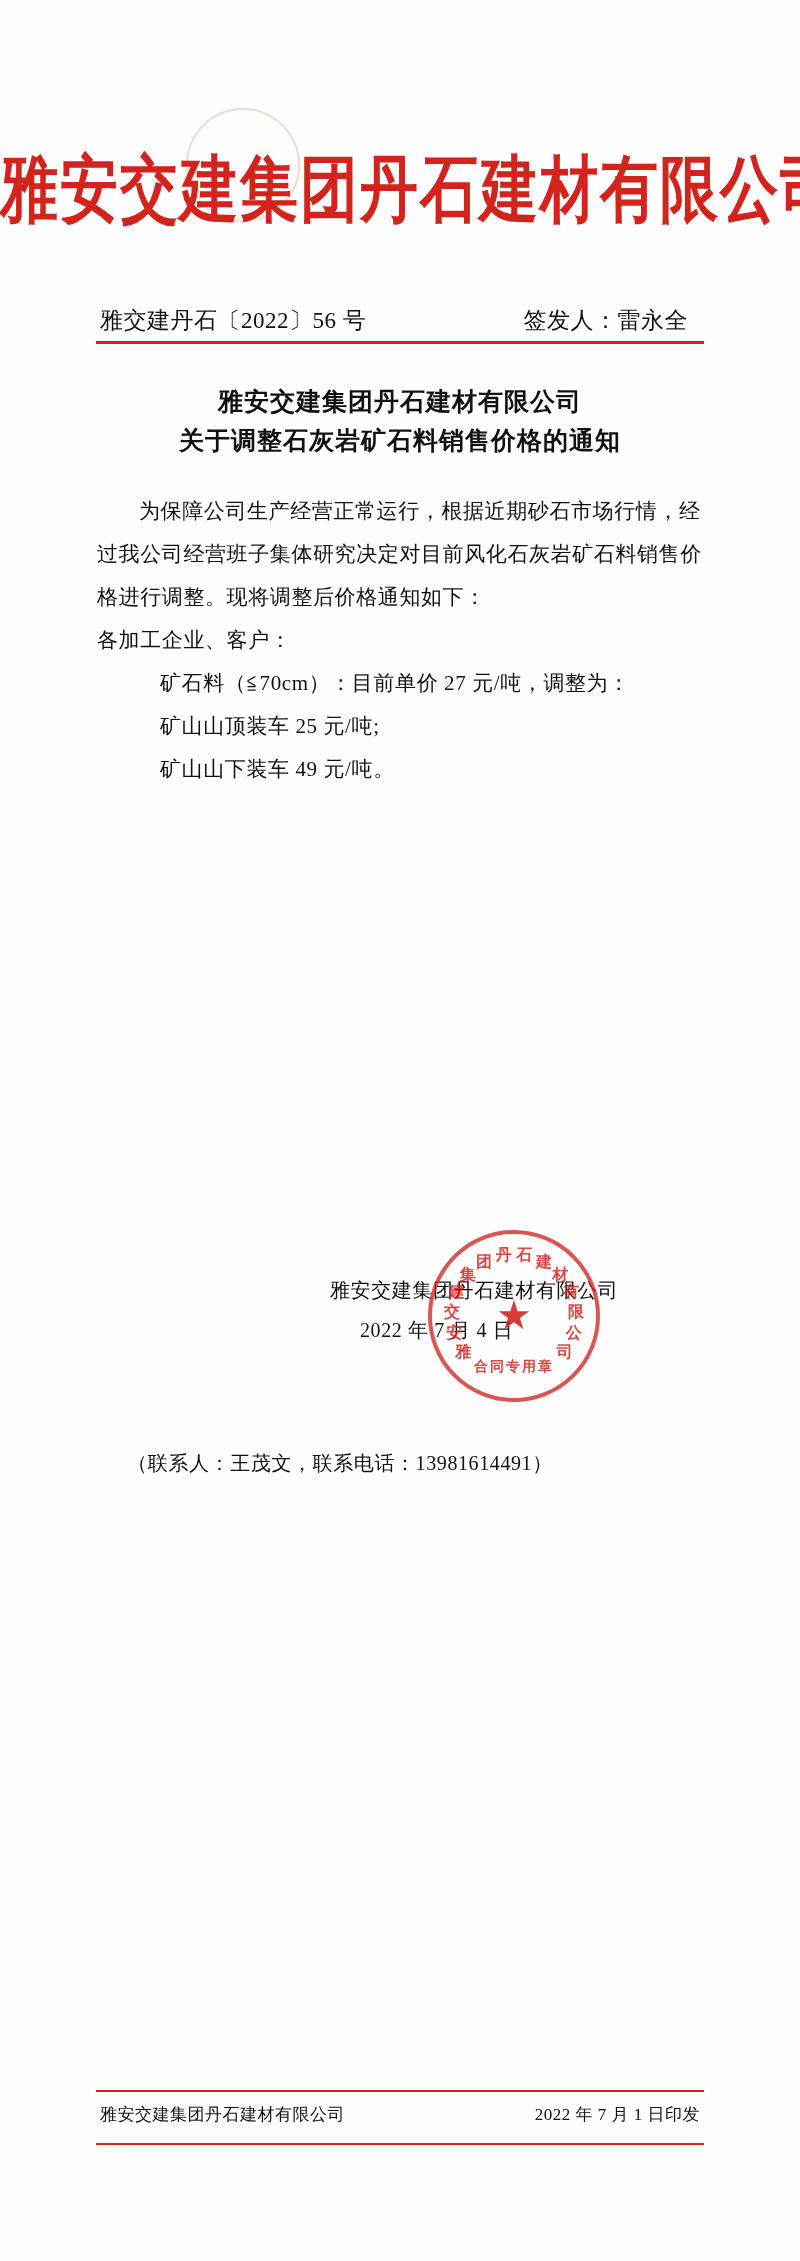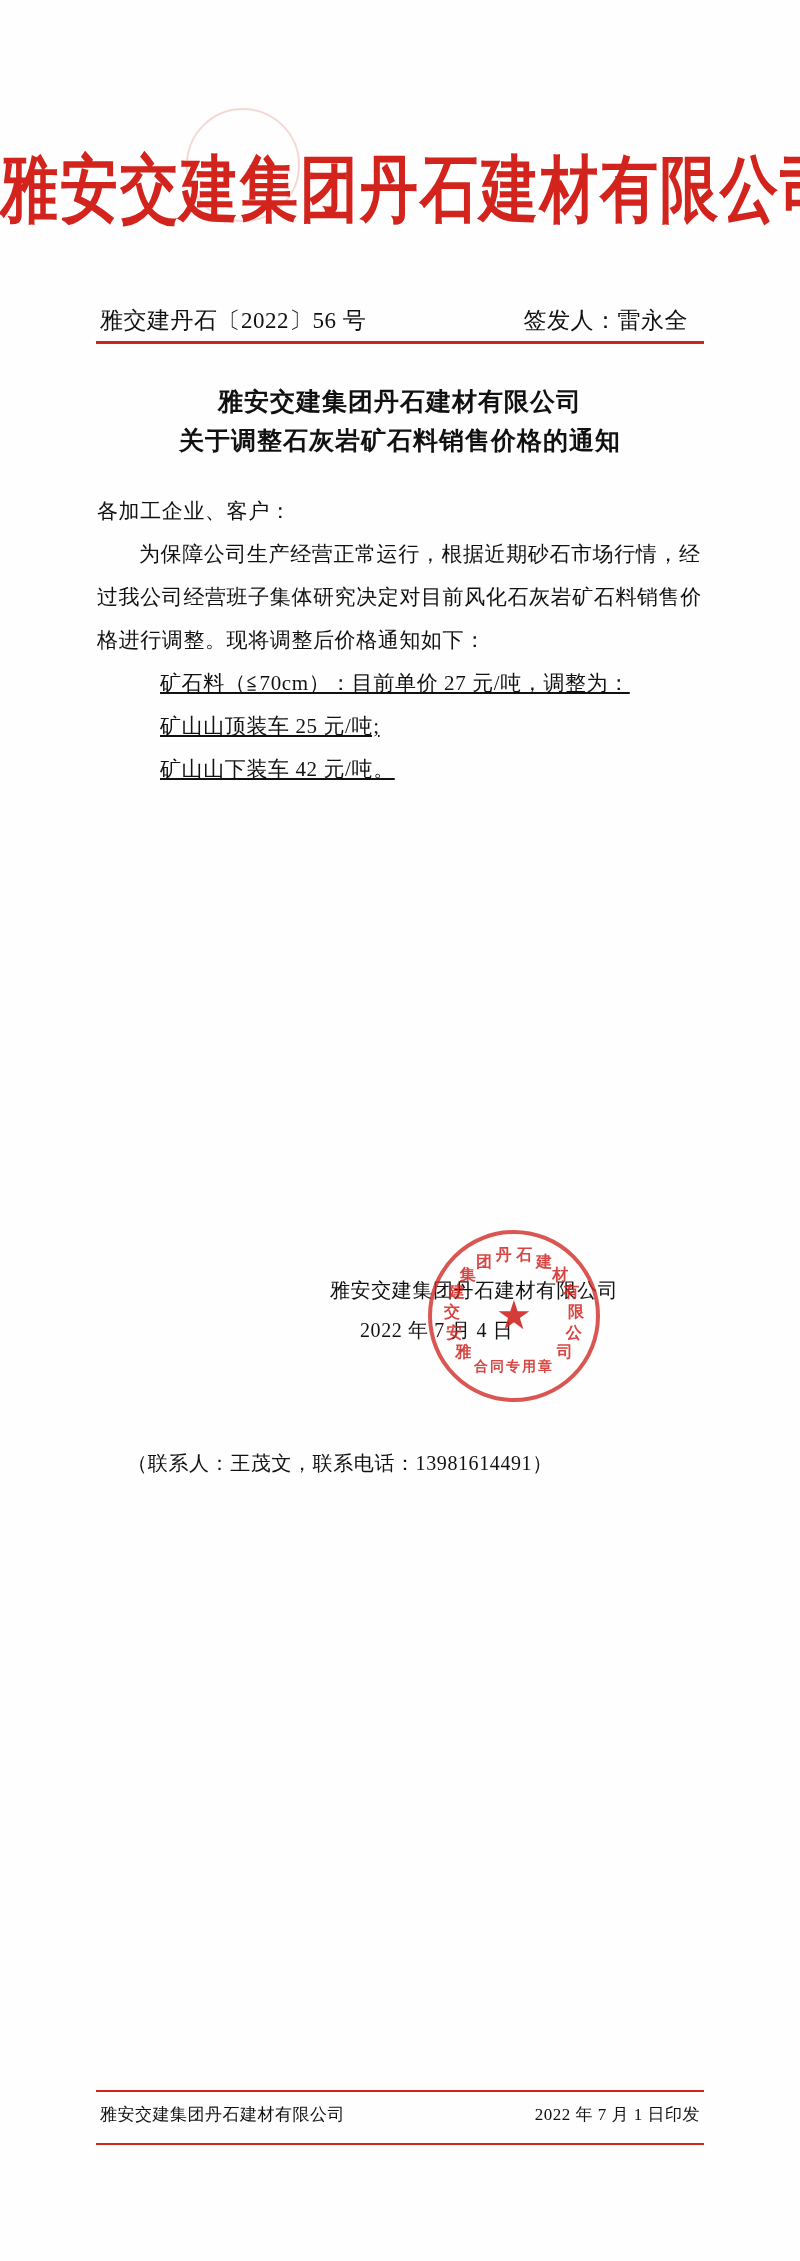--- a/index.html
+++ b/index.html
@@ -100,21 +100,21 @@
     position: absolute;
     left: 97px;
     top: 490px;
     width: 608px;
     font-size: 21px;
     line-height: 2.05;
     letter-spacing: 0.6px;
   }
   .p { margin: 0; }
   .p-indent { text-indent: 2em; }
-  .p-indent2 { text-indent: 3em; text-decoration: underline; }
+  .p-indent2 { text-indent: 3em; }
 
   
   .sign-area {
     position: absolute;
     left: 0;
     top: 1270px;
     width: 800px;
   }
   .sign-lines {
     position: absolute;
@@ -238,25 +238,25 @@
   </div>
 
   <div class="red-rule"></div>
 
   <div class="title-block">
     <span class="title-line">雅安交建集团丹石建材有限公司</span>
     <span class="title-line">关于调整石灰岩矿石料销售价格的通知</span>
   </div>
 
   <div class="body">
+    <p class="p p-indent">为保障公司生产经营正常运行，根据近期砂石市场行情，经过我公司经营班子集体研究决定对目前风化石灰岩矿石料销售价格进行调整。现将调整后价格通知如下：</p>
     <p class="p">各加工企业、客户：</p>
-    <p class="p p-indent">为保障公司生产经营正常运行，根据近期砂石市场行情，经过我公司经营班子集体研究决定对目前风化石灰岩矿石料销售价格进行调整。现将调整后价格通知如下：</p>
     <p class="p p-indent2">矿石料（≦70cm）：目前单价 27 元/吨，调整为：</p>
     <p class="p p-indent2">矿山山顶装车 25 元/吨;</p>
-    <p class="p p-indent2">矿山山下装车 42 元/吨。</p>
+    <p class="p p-indent2">矿山山下装车 49 元/吨。</p>
   </div>
 
   <div class="sign-area">
     <div class="sign-lines">
       <div class="sign-company">雅安交建集团丹石建材有限公司</div>
       <div class="sign-date">2022 年 7 月 4 日</div>
     </div>
 
     <div class="seal">
       <div class="seal-text-ring" id="seal-ring">

